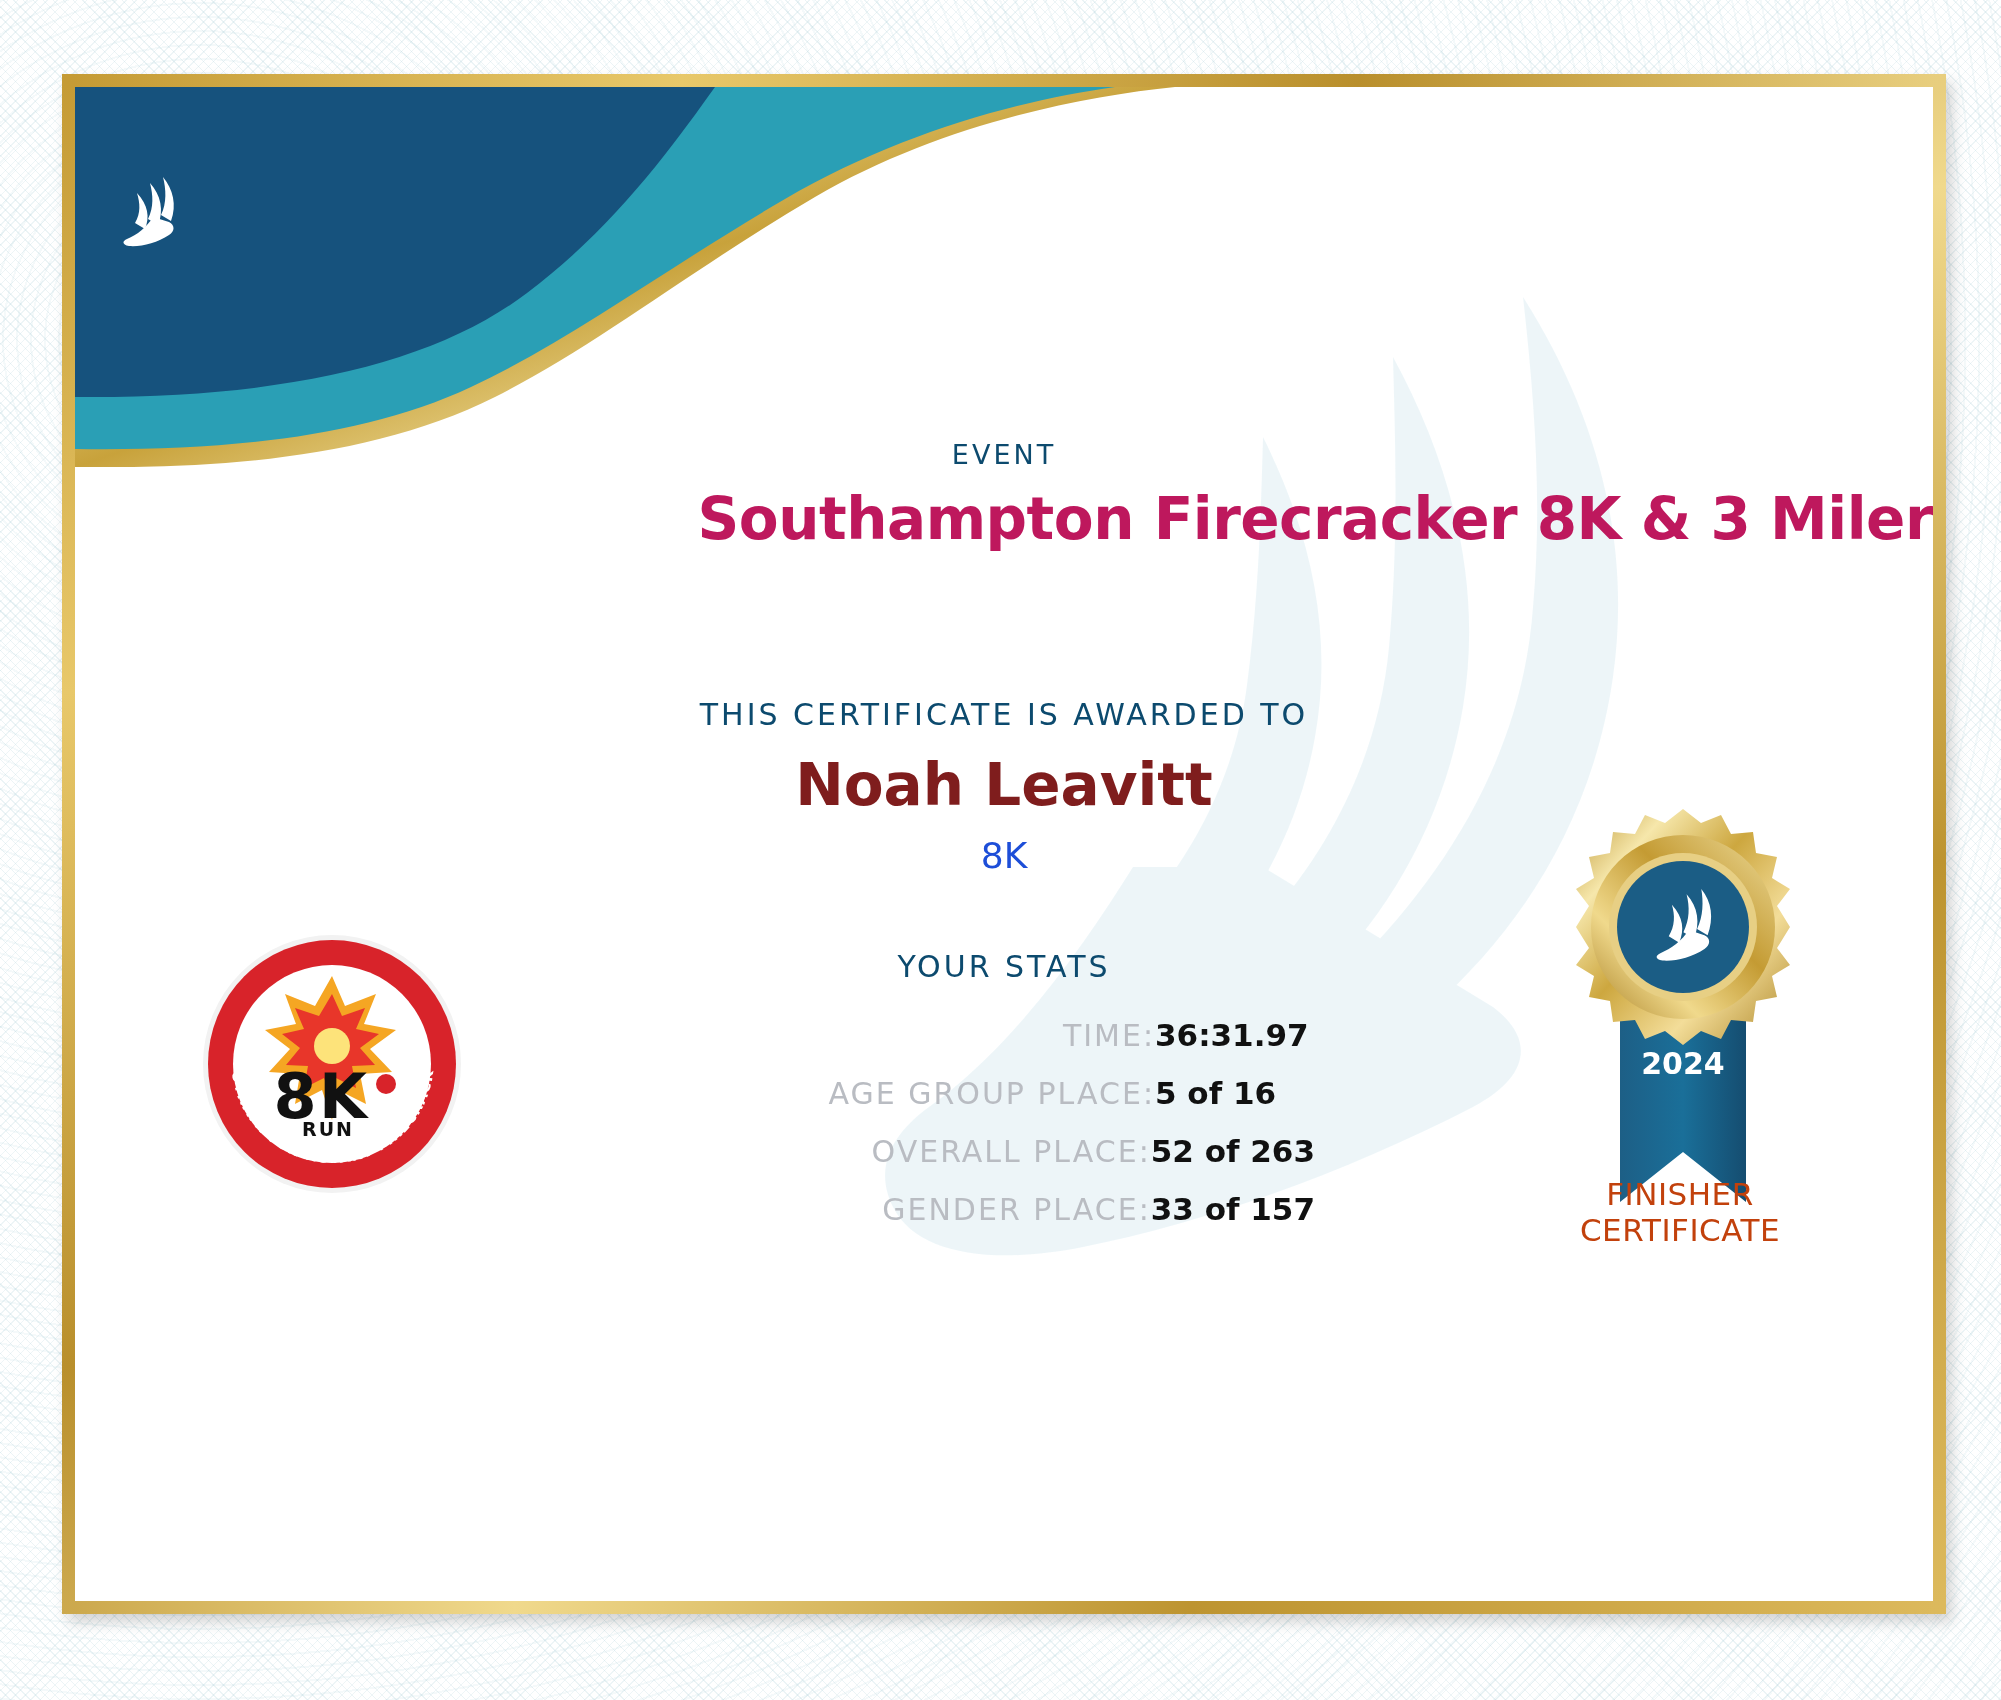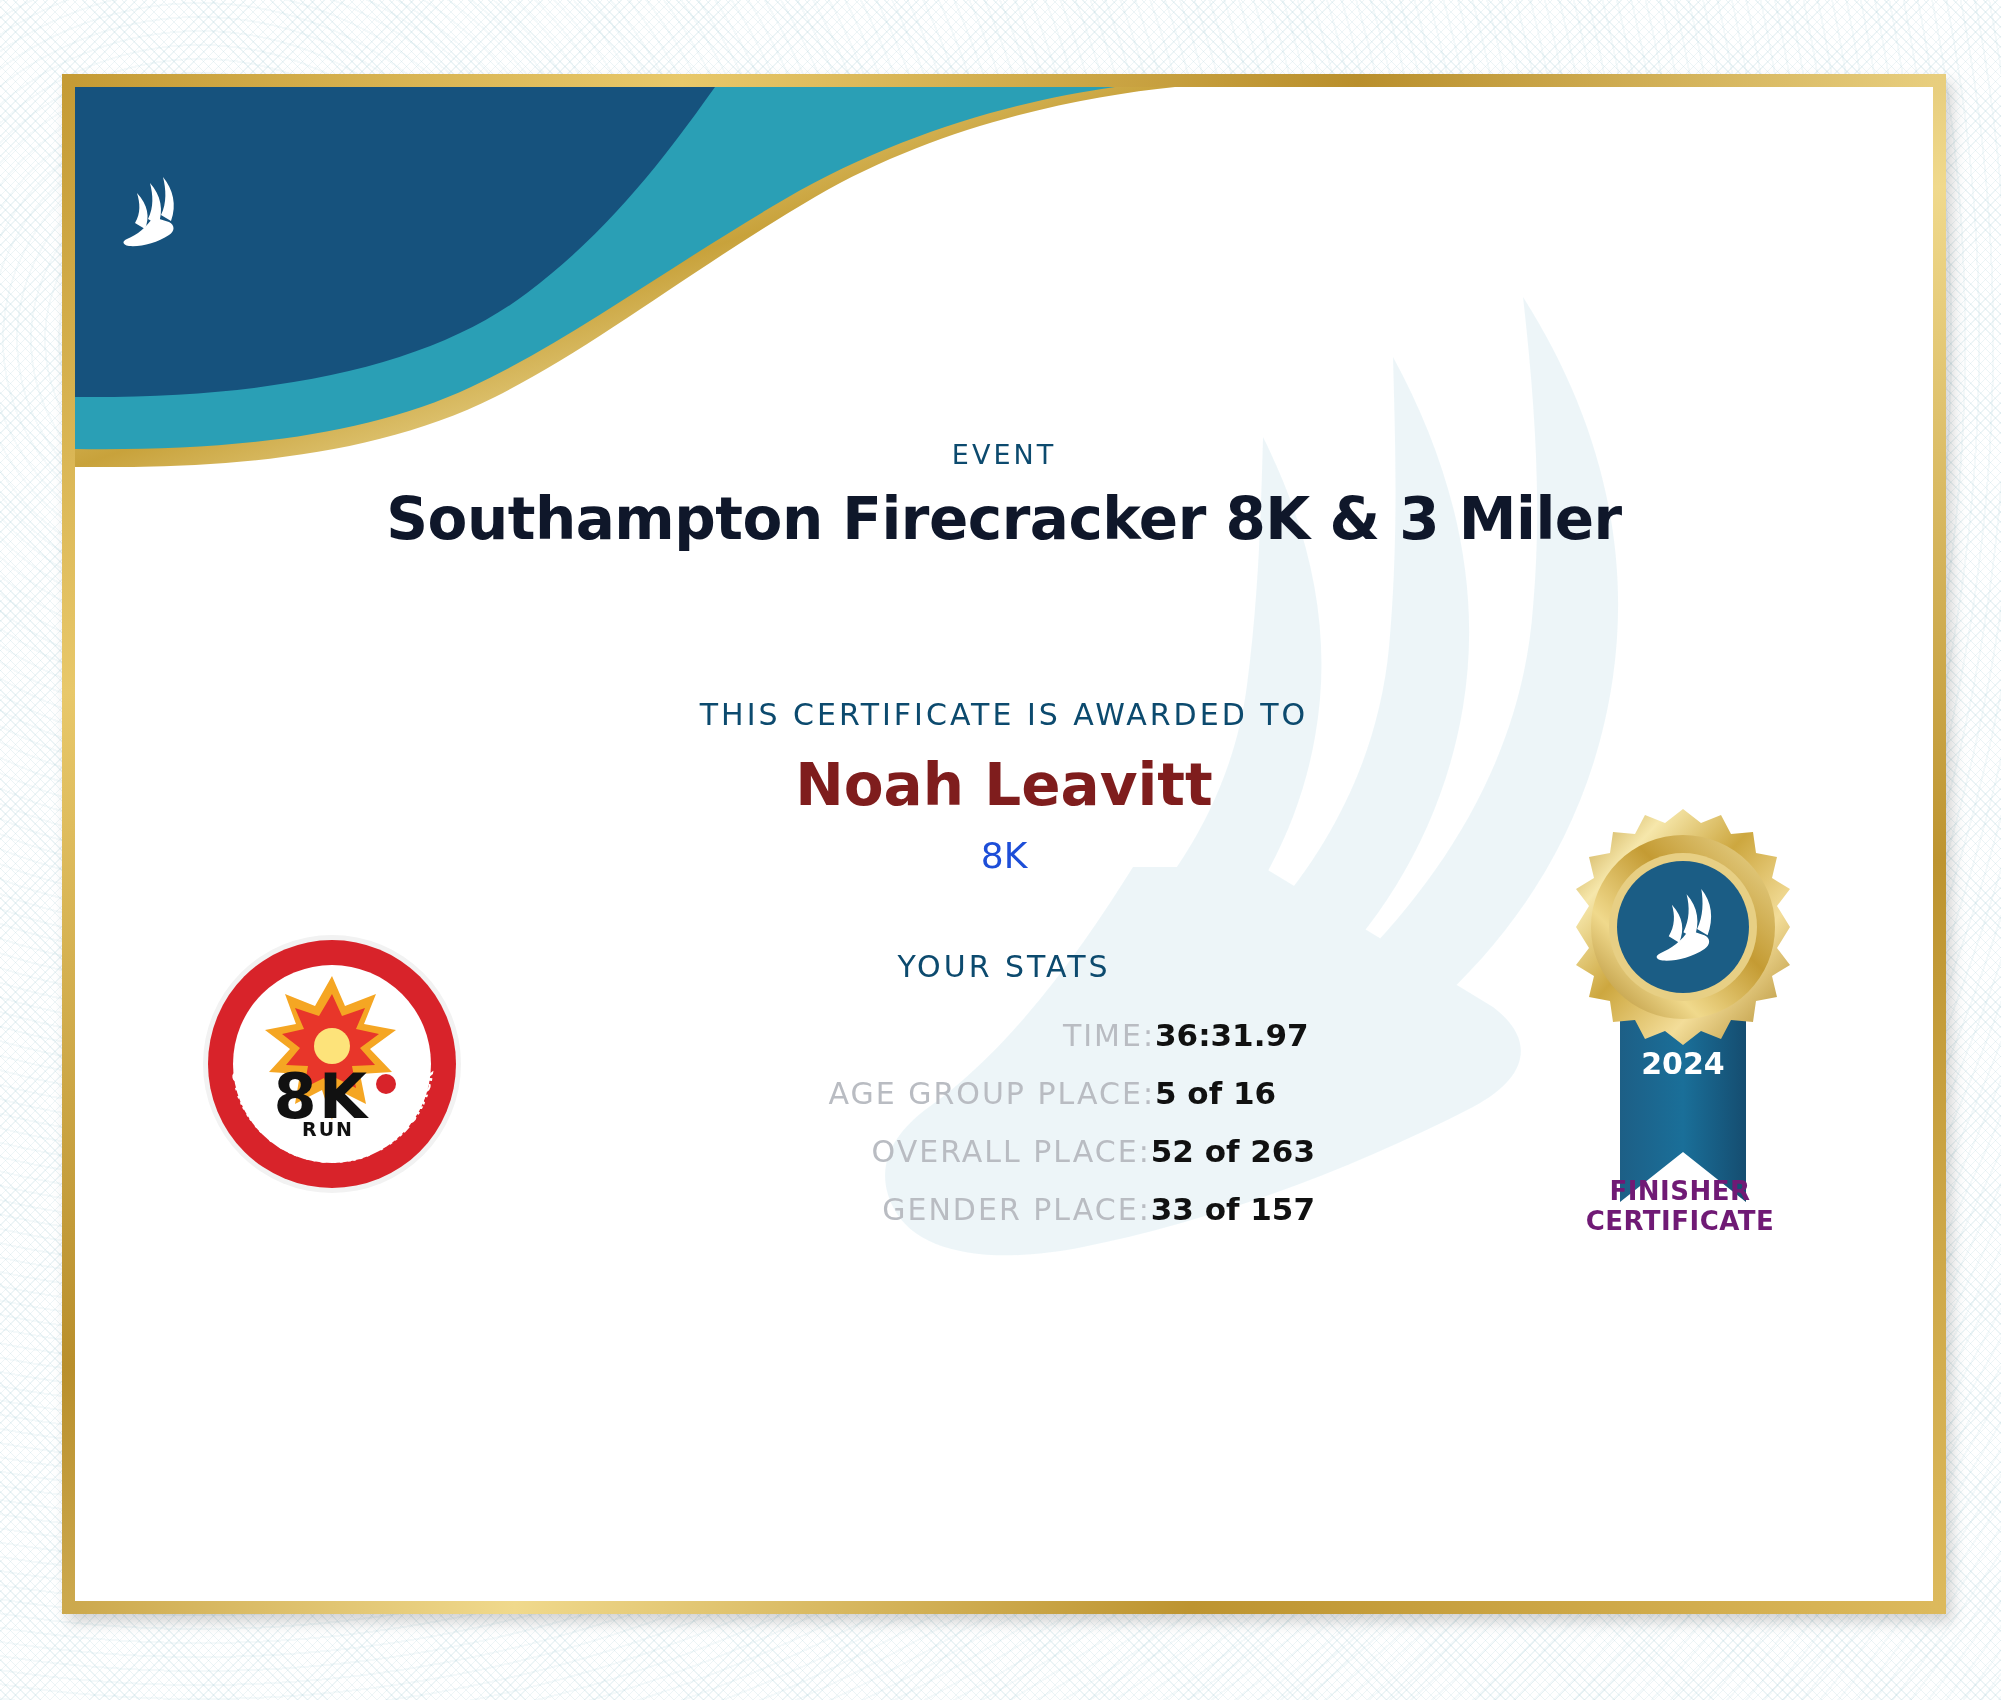--- a/index.html
+++ b/index.html
@@ -115,22 +115,23 @@
     top: 352px;
     left: 0; right: 0;
     font-size: 27px;
   }
   .event-title {
     position: absolute;
     top: 398px;
     left: 0; right: 0;
     font-size: 58px;
     font-weight: 700;
-    color: #0f172a;
+    color: #be185d;
     letter-spacing: -0.5px;
+    text-align: right;
   }
 
   .lbl-awarded {
     position: absolute;
     top: 610px;
     left: 0; right: 0;
     font-size: 30px;
   }
   .recipient {
     position: absolute;
@@ -200,23 +201,23 @@
     top: 715px;
     width: 250px;
     height: 420px;
   }
   .finisher-text {
     position: absolute;
     right: 108px;
     top: 1090px;
     width: 290px;
     text-align: center;
-    color: #701a75;
-    font-size: 26px;
-    font-weight: 700;
+    color: #c2410c;
+    font-size: 31px;
+    font-weight: 400;
     line-height: 1.15;
     letter-spacing: 0.5px;
   }
 </style>
 </head>
 <body>
 
 <div class="paper">
 
   <div class="frame">

